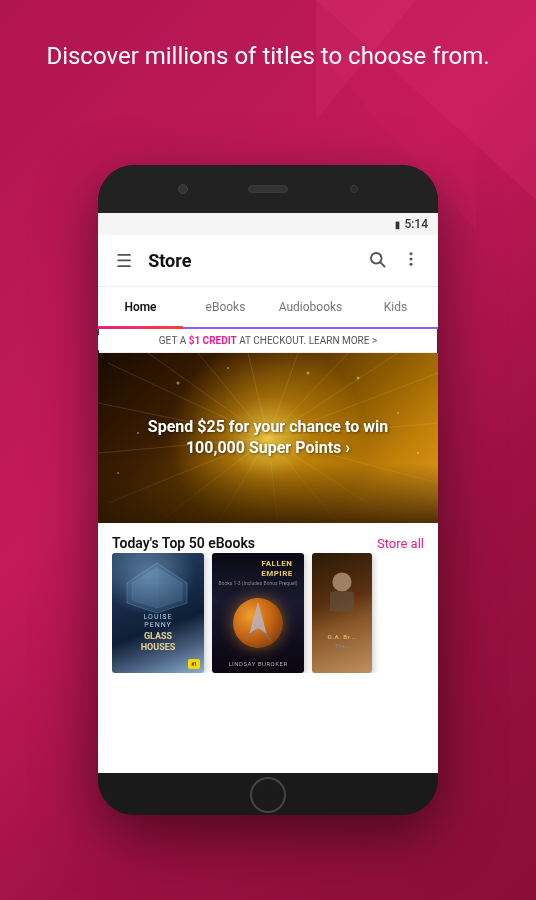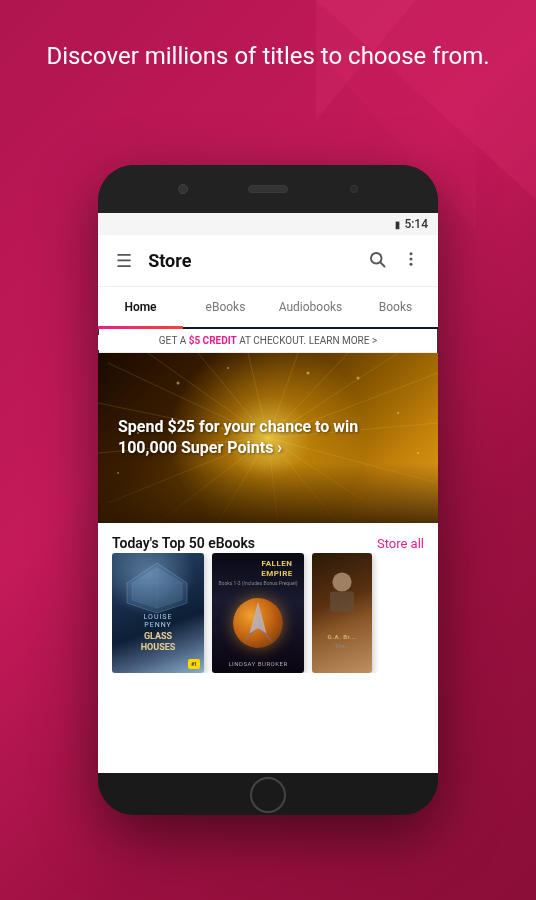--- a/index.html
+++ b/index.html
@@ -183,21 +183,21 @@
       cursor: pointer;
       padding: 4px;
     }
 
     
     .tab-bar {
       height: 42px;
       background: white;
       display: flex;
       align-items: stretch;
-      border-bottom: 2px solid #0f172a;
+      border-bottom: 2px solid #8b5cf6;
       position: relative;
     }
 
     .tab-item {
       flex: 1;
       display: flex;
       align-items: center;
       justify-content: center;
       font-size: 12px;
       color: #777;
@@ -258,21 +258,21 @@
     .hero-columns {
       position: absolute;
       bottom: 0; left: 0; right: 0;
       height: 60px;
       background: linear-gradient(to top, rgba(40,20,0,0.8), transparent);
     }
 
     .hero-text {
       position: relative;
       z-index: 5;
-      text-align: left;
+      text-align: center;
       color: white;
       font-size: 16px;
       font-weight: 700;
       line-height: 1.3;
       text-shadow: 1px 1px 3px rgba(0,0,0,0.5);
       padding: 0 20px;
     }
 
     .hero-chevron {
       color: white;
@@ -565,26 +565,26 @@
       <div class="tab-item active">
         <span>Home</span>
       </div>
       <div class="tab-item">
         <span>eBooks</span>
       </div>
       <div class="tab-item">
         <span>Audiobooks</span>
       </div>
       <div class="tab-item">
-        <span>Books</span>
+        <span>Kids</span>
       </div>
     </div>
 
     <div class="promo-banner">
-      <span>GET A </span><span class="promo-credit">$5 CREDIT</span><span> AT CHECKOUT. LEARN MORE &gt;</span>
+      <span>GET A </span><span class="promo-credit">$1 CREDIT</span><span> AT CHECKOUT. LEARN MORE &gt;</span>
     </div>
 
     <div class="hero-section">
       <div class="hero-burst"></div>
 
       <svg style="position:absolute;top:0;left:0;width:100%;height:100%;opacity:0.6" viewBox="0 0 340 170">
 
         <g stroke="rgba(255,220,80,0.5)" stroke-width="0.5">
           <line x1="170" y1="85" x2="10" y2="10"></line>
           <line x1="170" y1="85" x2="50" y2="0"></line>

